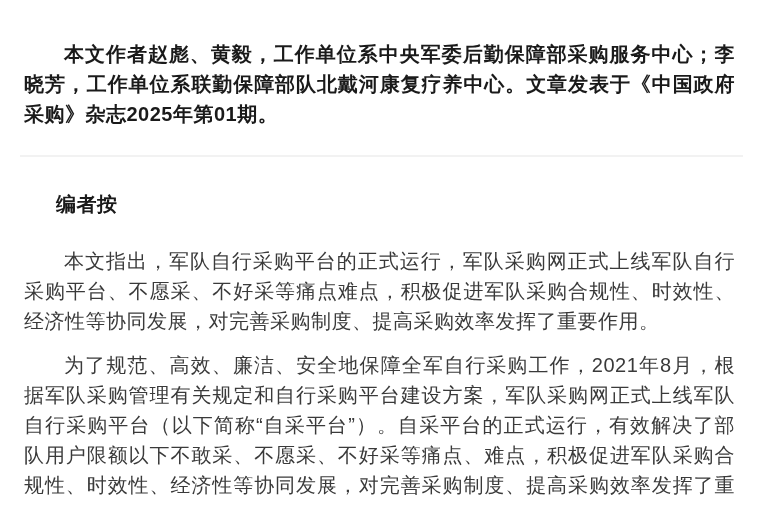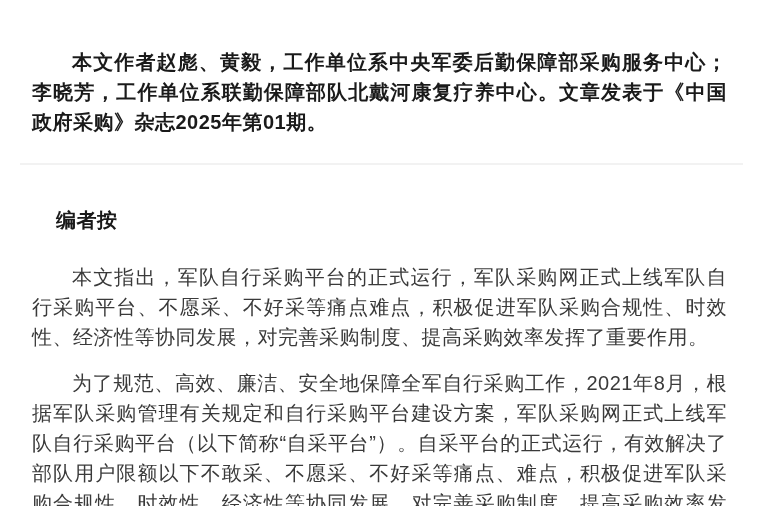--- a/index.html
+++ b/index.html
@@ -14,41 +14,41 @@
     font-family: "Liberation Sans", "DejaVu Sans", sans-serif;
   }
   .article {
     box-sizing: border-box;
     width: 759px;
     height: 506px;
     padding: 31px 16px 20px 16px;
     background: #ffffff;
   }
   .para {
-    margin: 16px;
+    margin: 8px;
     font-size: 20px;
     line-height: 30px;
     letter-spacing: 0.5px;
     color: #3a3a3a;
     text-align: justify;
     text-indent: 2em;
     word-break: break-all;
   }
   .para.emphasis {
     font-weight: bold;
     color: #1a1a1a;
   }
   .divider {
     border: none;
     height: 2px;
     background: #f2f2f2;
     margin: 26px 0 0 4px;
   }
   .section-heading {
-    margin: 40px 0 0 0;
+    margin: 32px 0 0 0;
     font-size: 20px;
     line-height: 30px;
     letter-spacing: 0.5px;
     font-weight: bold;
     color: #1a1a1a;
     text-indent: 2em;
   }
   .editor-note-body {
     margin-top: 27px;
   }

